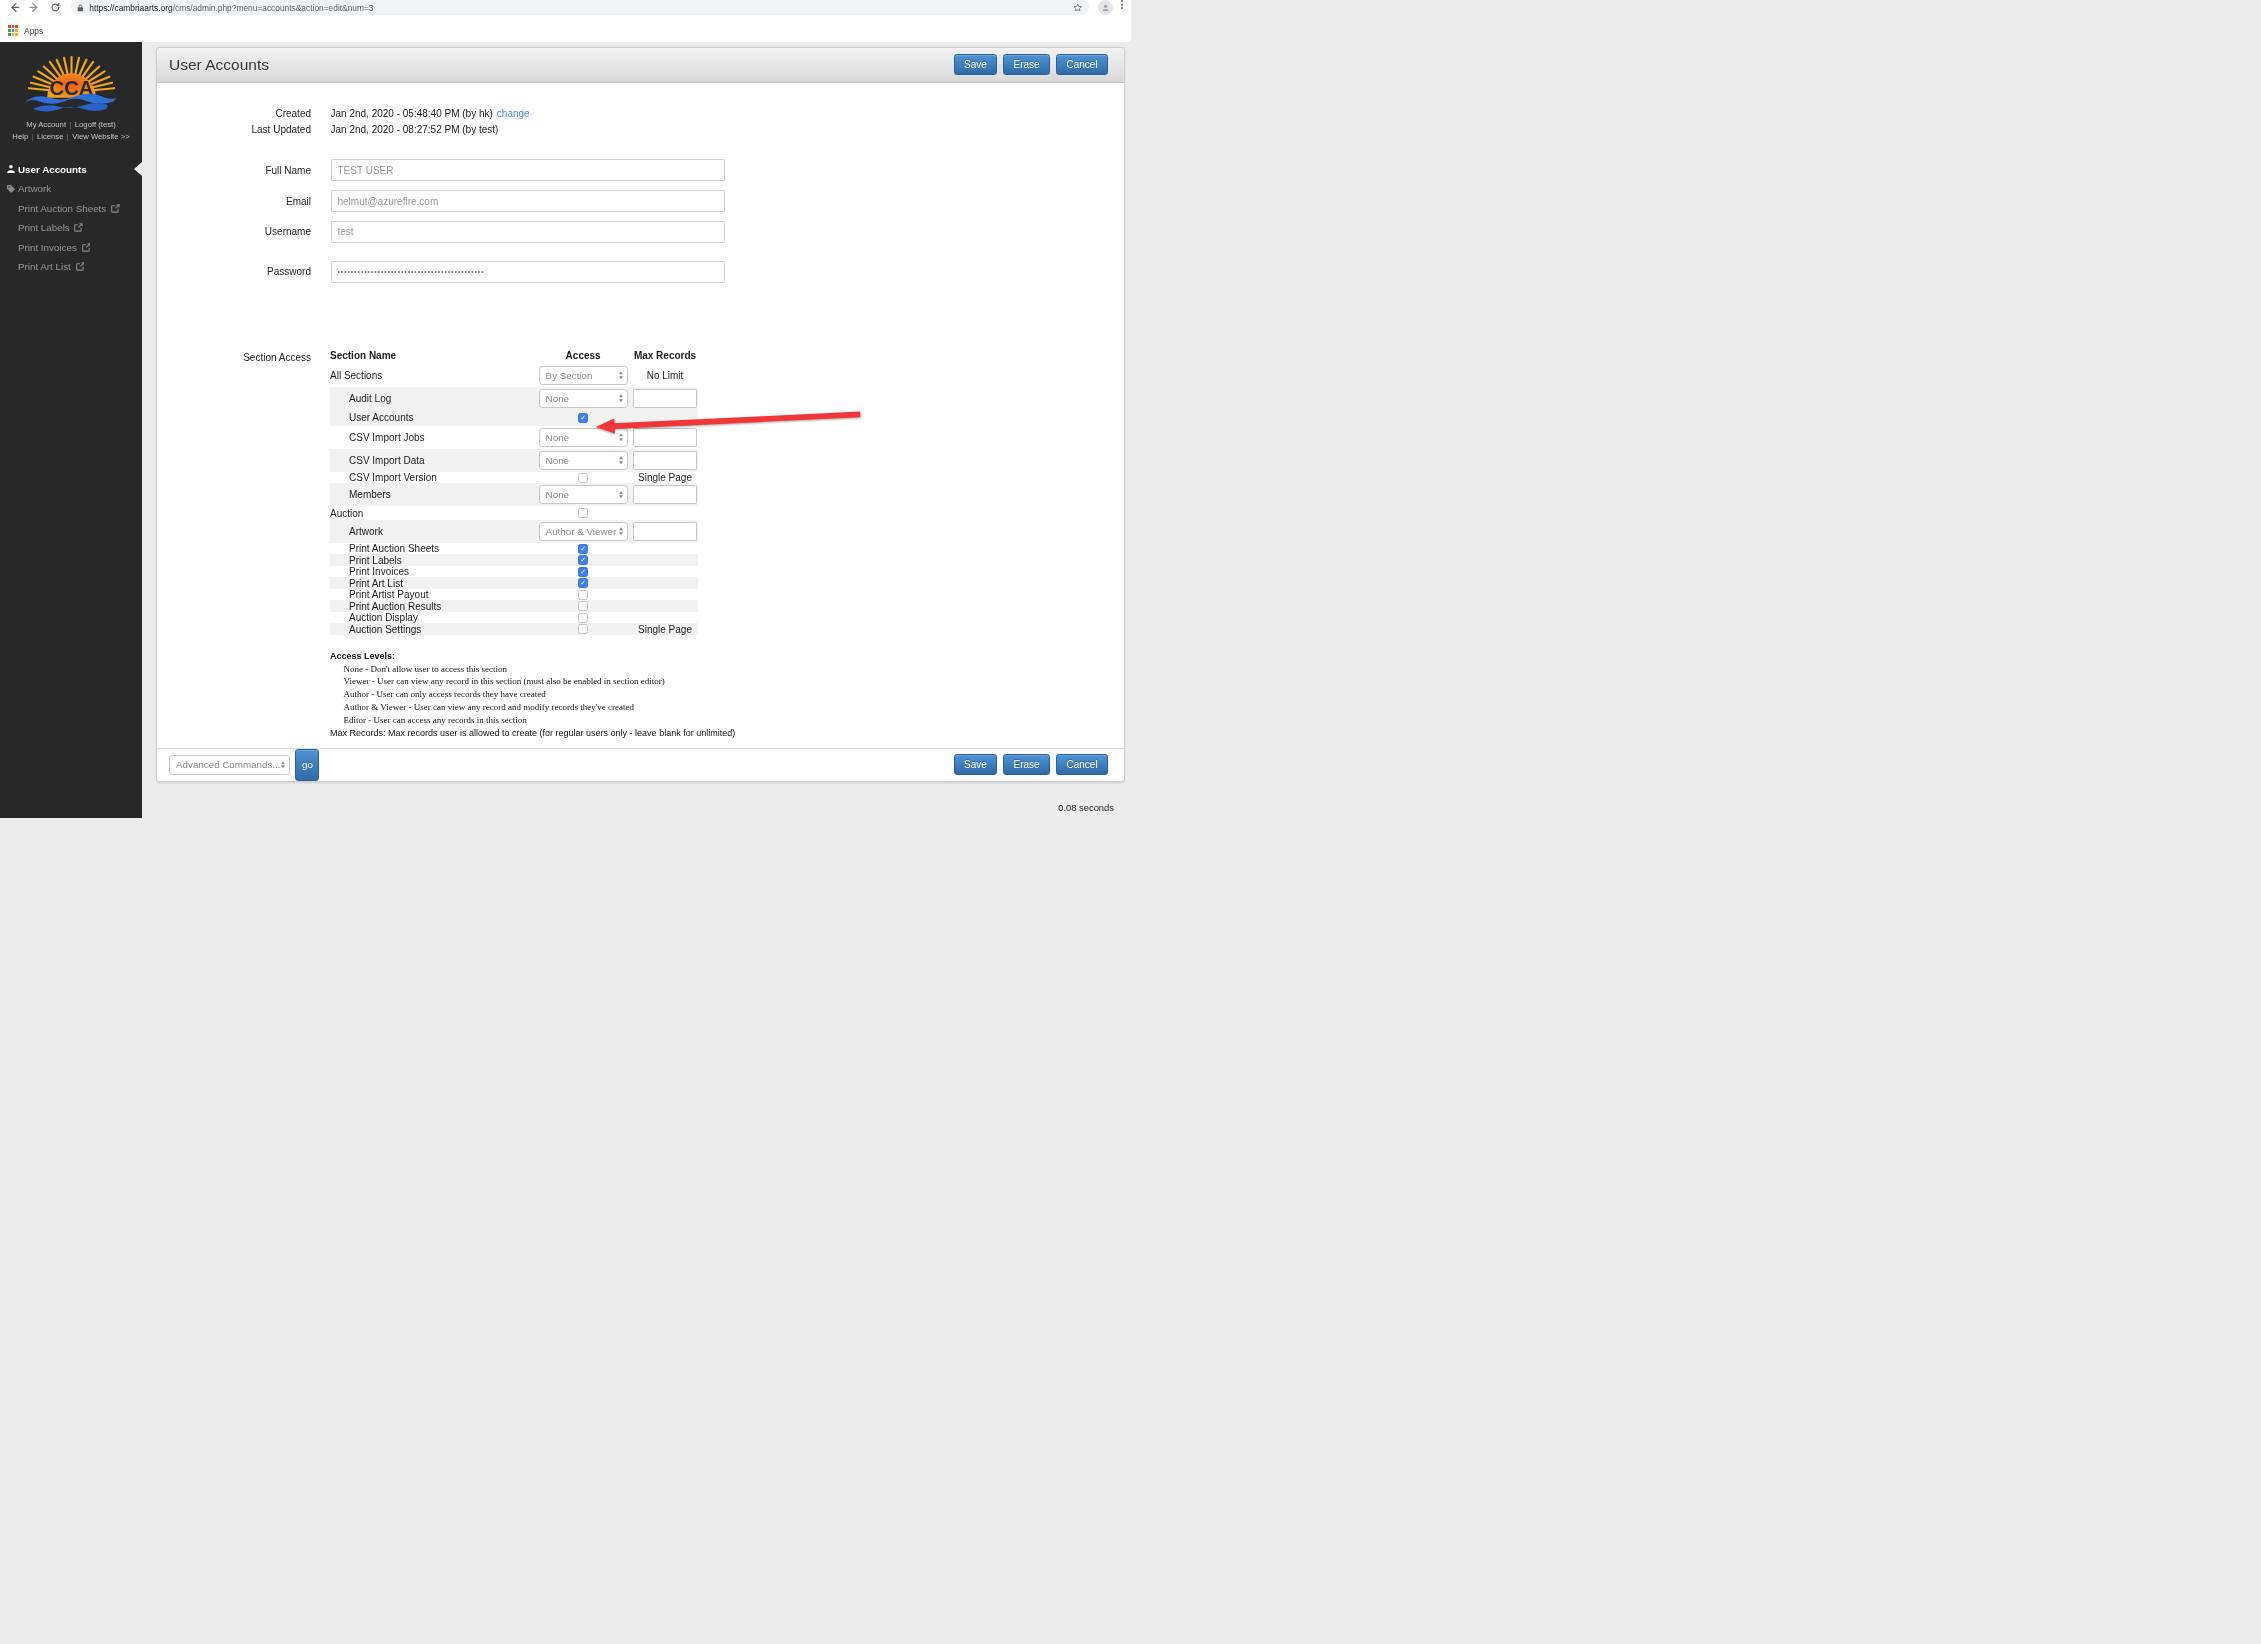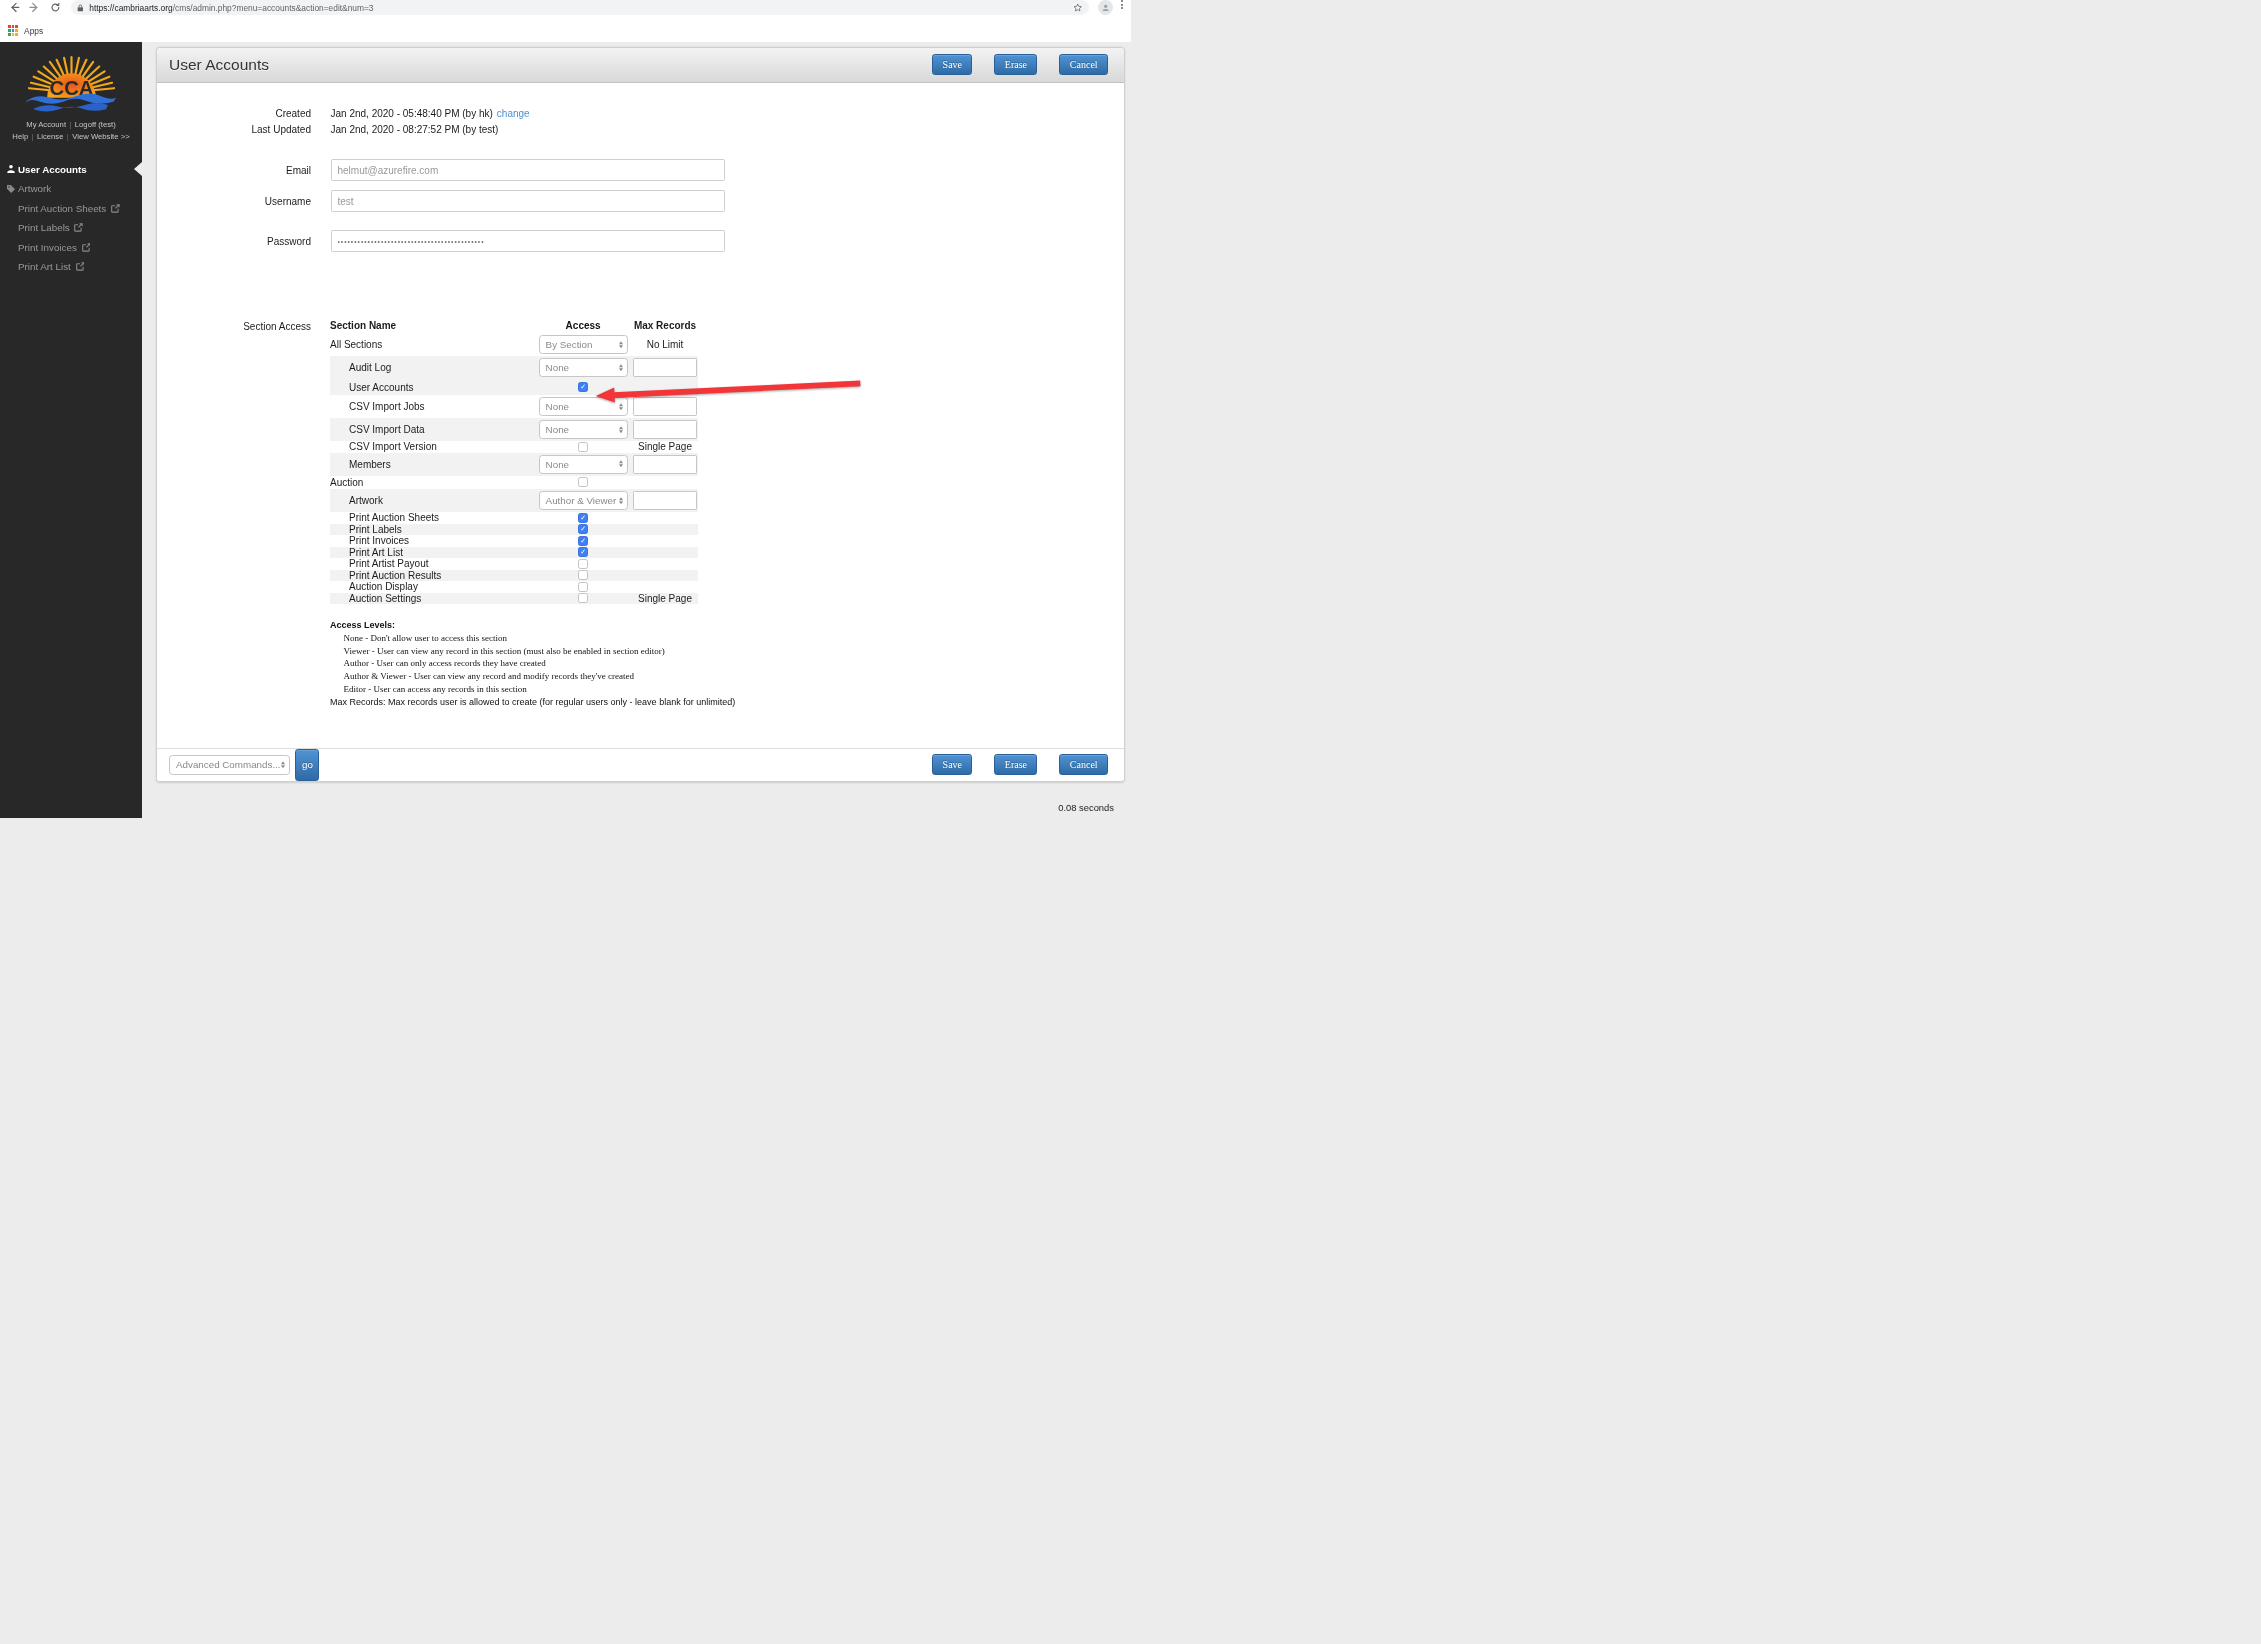--- a/index.html
+++ b/index.html
@@ -40,21 +40,21 @@
       border-top:7.4px solid transparent; border-bottom:7.4px solid transparent; border-right:8.8px solid #ececec; }
   .ext-ic { margin-left:4.7px; display:flex; }
 
   
   .panel { position:absolute; left:156px; top:4.7px; width:969px; height:735px; background:#fff;
            border:0.7px solid #cfcfcf; border-radius:4px; box-shadow:0 0.7px 2px rgba(0,0,0,.13);
            display:flex; flex-direction:column; overflow:hidden; }
   .panel-header { height:35px; flex:0 0 35px; background:linear-gradient(#f3f3f3,#d8d8d8); border-bottom:0.7px solid #c2c2c2;
                   display:flex; align-items:center; padding:0 16px 0 12px; border-radius:4px 4px 0 0; }
   .panel-title { font-size:15.5px; font-weight:normal; color:#333; text-shadow:0 0.7px 0 rgba(255,255,255,.6); }
-  .btn-group { margin-left:auto; display:flex; gap:22px;font-family:Liberation Serif, serif; }
+  .btn-group { margin-left:auto; display:flex; gap:6px; }
   .btn { height:21px; padding:0 9.4px; font-size:10px; color:#fff; background:linear-gradient(#5093d3,#2e6ba6);
          border:0.7px solid #29609a; border-radius:2.7px; text-shadow:0 -0.7px 0 rgba(0,0,0,.25);
          box-shadow:inset 0 0.7px 0 rgba(255,255,255,.2); cursor:pointer; font-family:inherit; }
   .panel-body { flex:1 1 auto; padding-top:23px; }
 
   
   .meta-row { display:flex; font-size:10px; line-height:16px; }
   .lbl-col { width:154px; text-align:right; color:#1c1c1c; flex:0 0 154px; }
   .meta-value { margin-left:19.5px; color:#1c1c1c; }
   .change-link { color:#4a90d2; margin-left:4px; cursor:pointer; }
@@ -281,20 +281,24 @@
         <span class="lbl-col">Created</span>
         <span class="meta-value"><span>Jan 2nd, 2020 - 05:48:40 PM (by hk)</span><span class="change-link">change</span></span>
       </div>
       <div class="meta-row">
         <span class="lbl-col">Last Updated</span>
         <span class="meta-value">Jan 2nd, 2020 - 08:27:52 PM (by test)</span>
       </div>
 
       <div class="fields">
         <div class="f-row">
+          <span class="lbl-col">Full Name</span>
+          <input class="f-input" value="TEST USER" style="">
+        </div>
+        <div class="f-row">
           <span class="lbl-col">Email</span>
           <input class="f-input" value="helmut@azurefire.com" style="">
         </div>
         <div class="f-row">
           <span class="lbl-col">Username</span>
           <input class="f-input" value="test" style="">
         </div>
         <div class="f-row password">
           <span class="lbl-col">Password</span>
           <input class="f-input" value="••••••••••••••••••••••••••••••••••••••••••••" style="">

